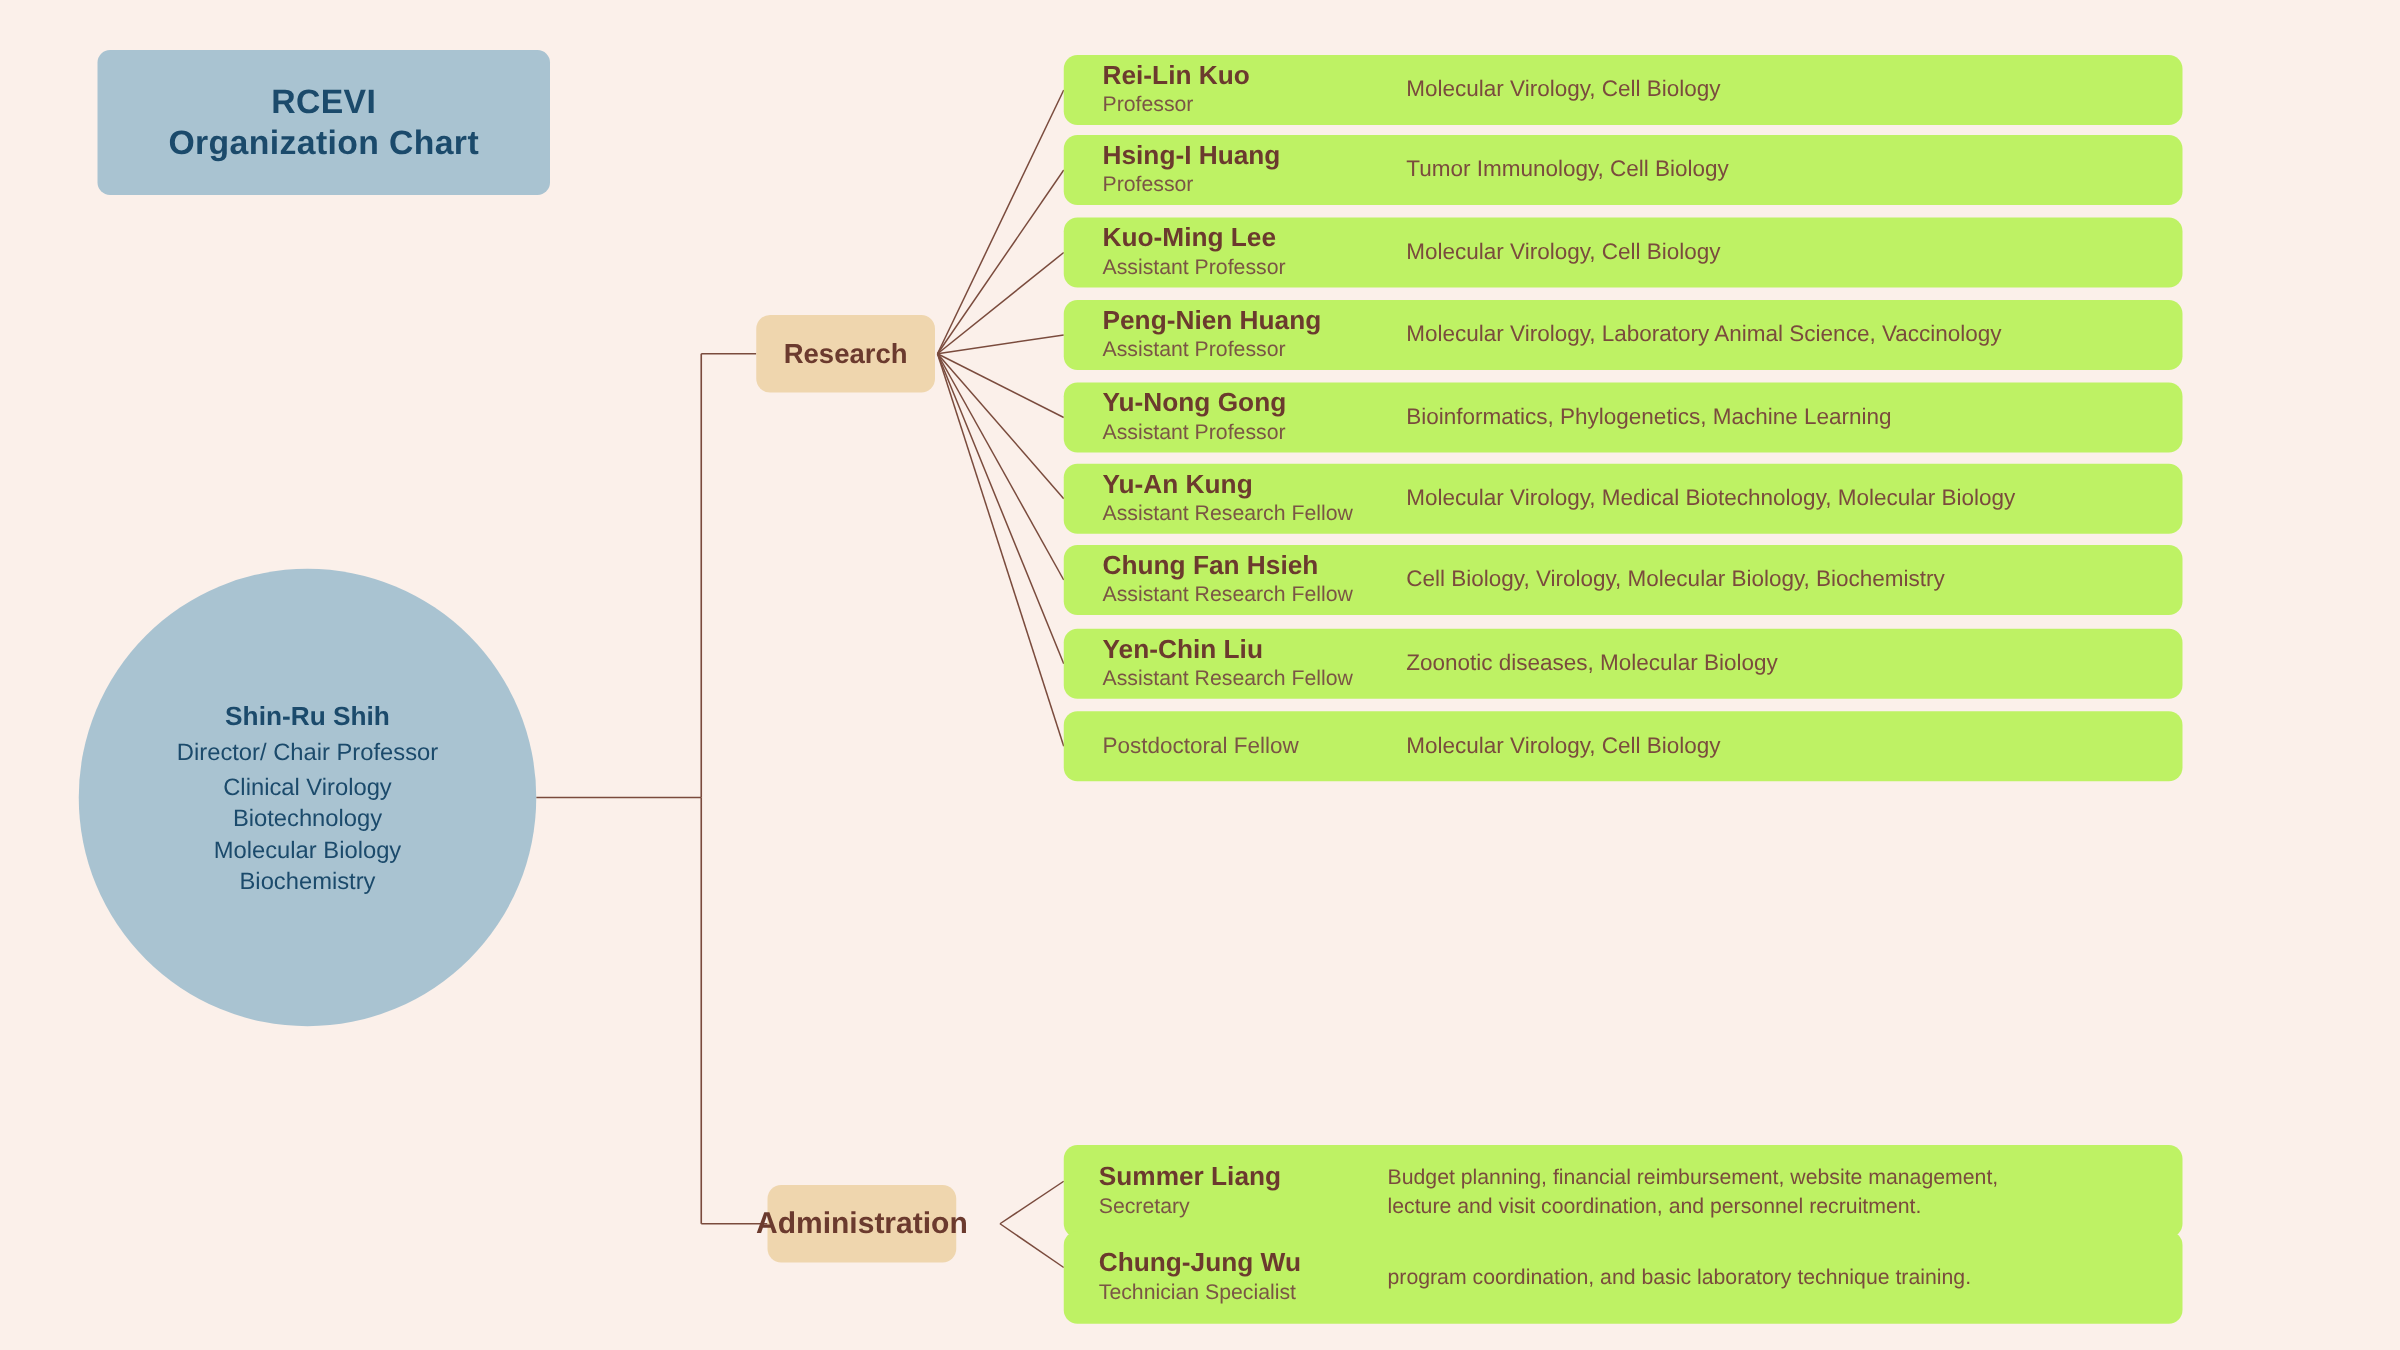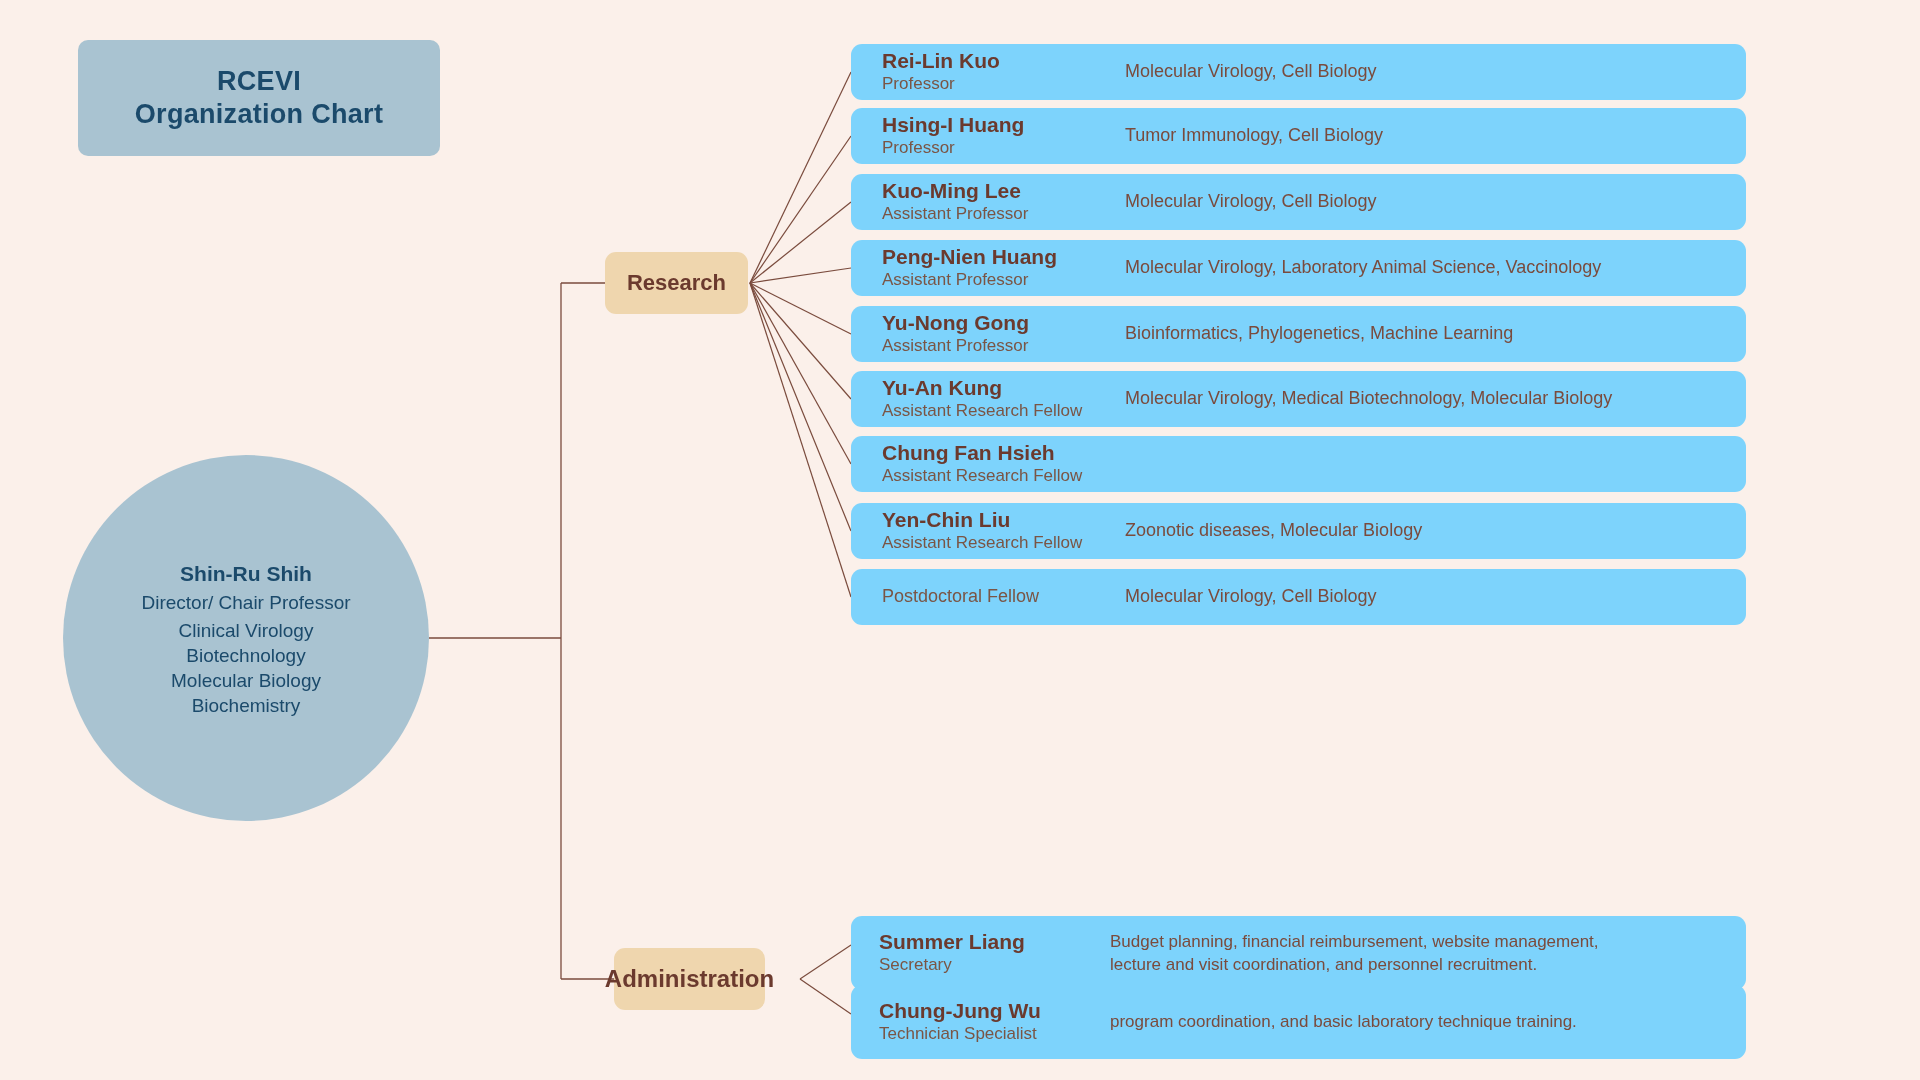--- a/index.html
+++ b/index.html
@@ -92,21 +92,21 @@
     left: 614px;
     top: 948px;
     width: 151px;
     height: 62px;
     font-size: 24px;
   }
 
   
   .card {
     position: absolute;
-    background: #7dd3fc;
+    background: #bef264;
     border-radius: 11px;
     display: flex;
     align-items: center;
     box-sizing: border-box;
   }
   .card .who {
     width: 268px;
     flex: 0 0 268px;
     padding-left: 31px;
     box-sizing: border-box;
@@ -237,20 +237,21 @@
       <div class="ptitle">Assistant Research Fellow</div>
     </div>
     <div class="spec">Molecular Virology, Medical Biotechnology, Molecular Biology</div>
   </div>
 
   <div class="card r-card" style="top:436px">
     <div class="who">
       <div class="pname">Chung Fan Hsieh</div>
       <div class="ptitle">Assistant Research Fellow</div>
     </div>
+    <div class="spec">Cell Biology, Virology, Molecular Biology, Biochemistry</div>
   </div>
 
   <div class="card r-card" style="top:503px">
     <div class="who">
       <div class="pname">Yen-Chin Liu</div>
       <div class="ptitle">Assistant Research Fellow</div>
     </div>
     <div class="spec">Zoonotic diseases, Molecular Biology</div>
   </div>
 

